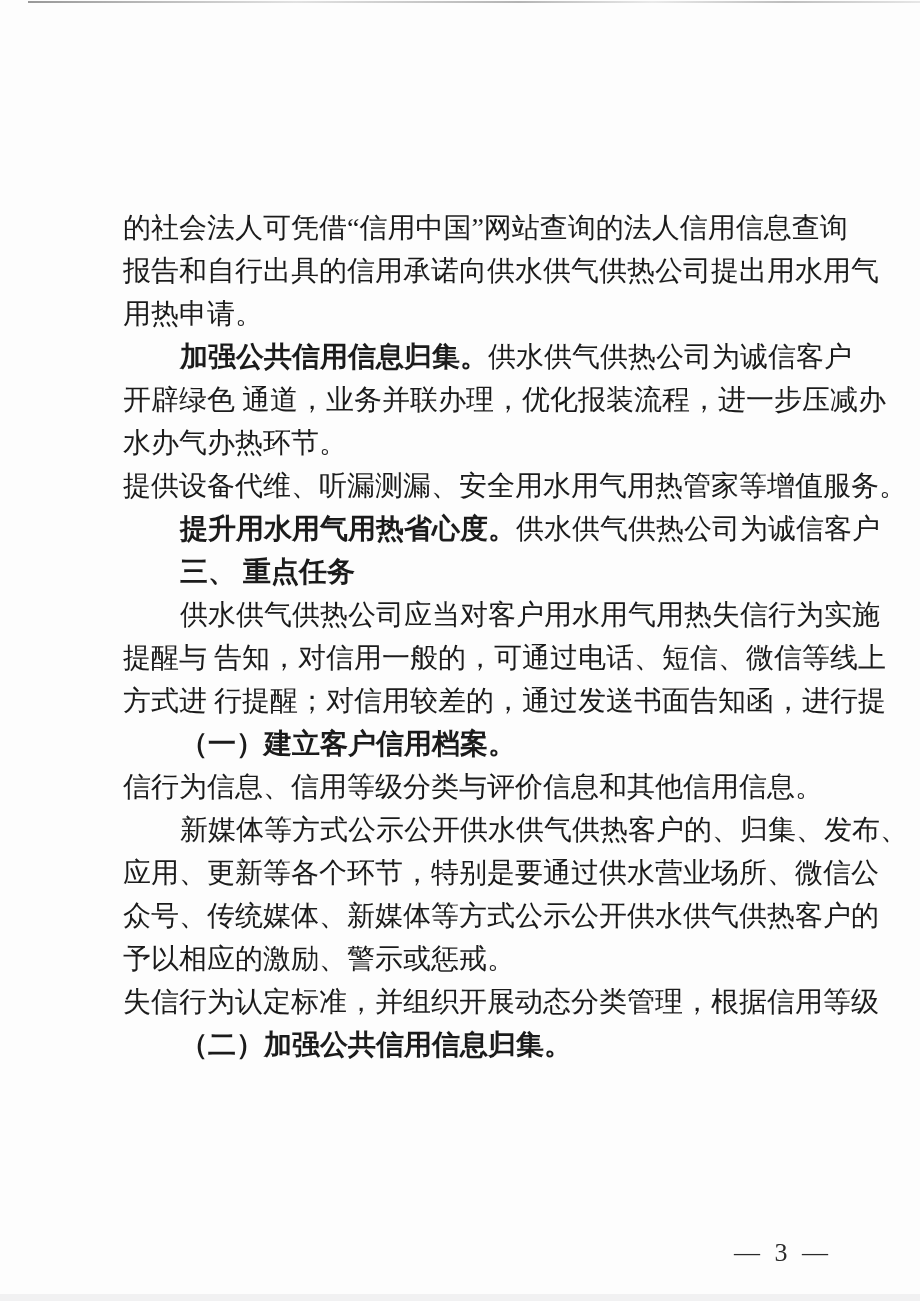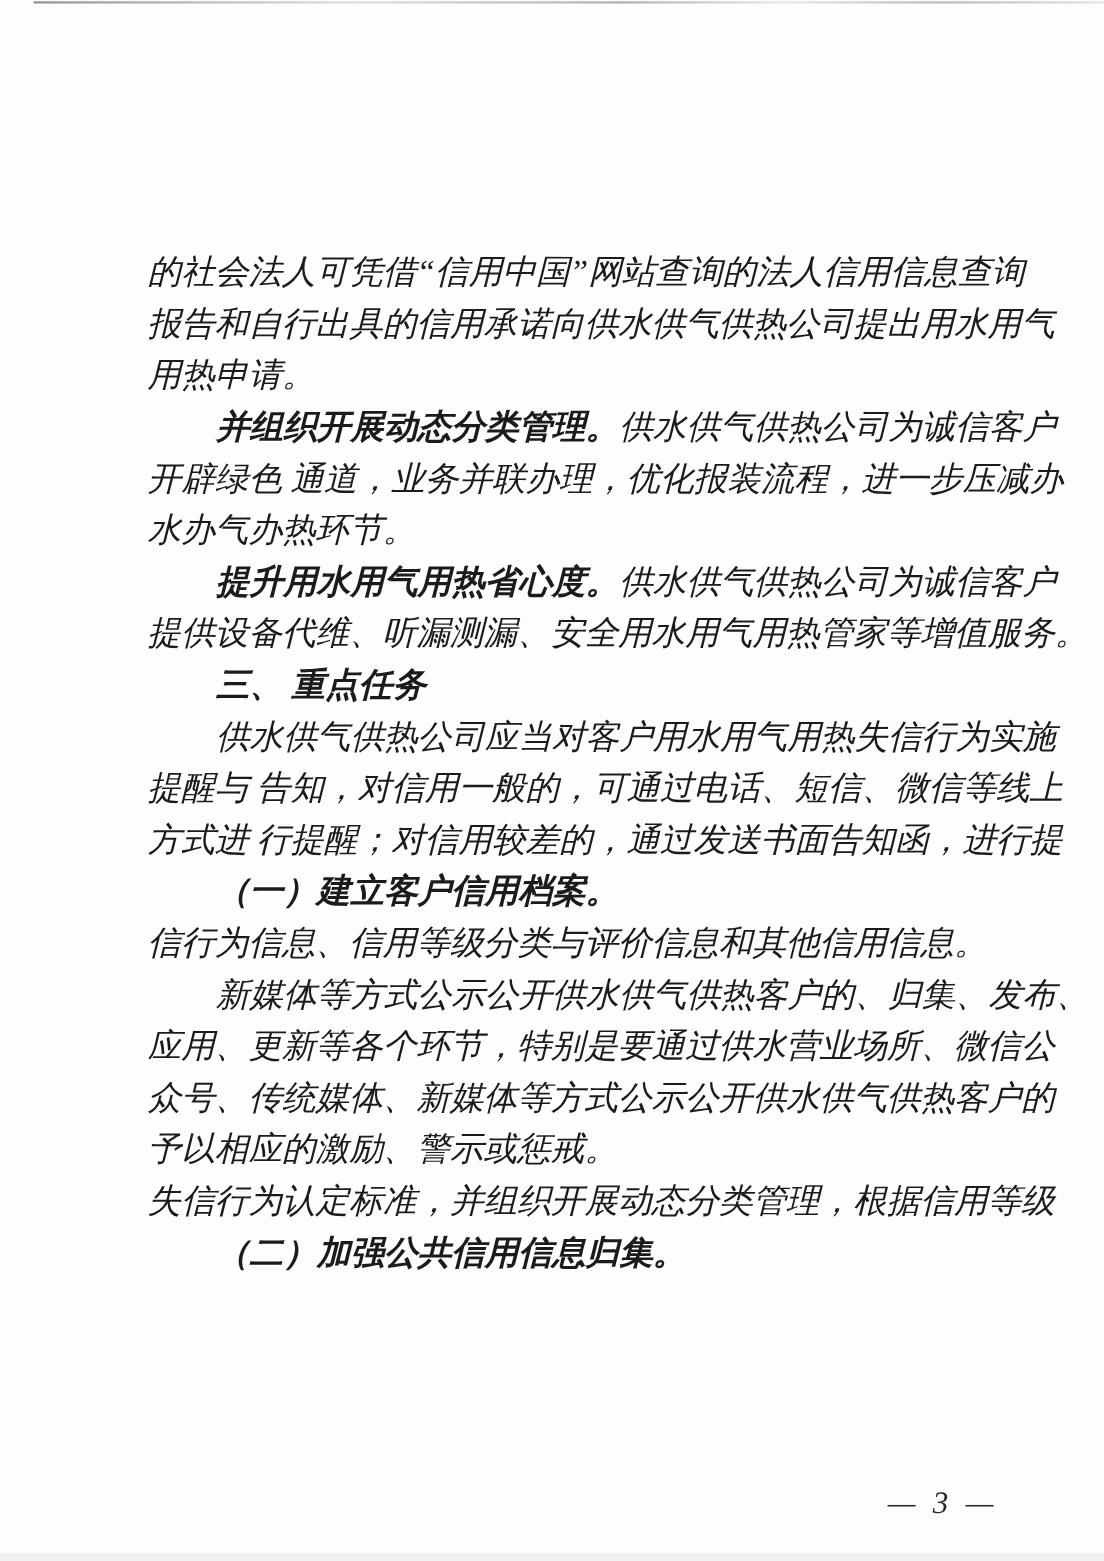--- a/index.html
+++ b/index.html
@@ -1,15 +1,15 @@
 <!DOCTYPE html>
 <html><head>
 <meta charset="utf-8">
 <style>
-  * { margin: 0; padding: 0; box-sizing: border-box; font-style: italic; }
+  * { margin: 0; padding: 0; box-sizing: border-box; }
 
   html, body {
     width: 920px;
     background: #fbfbfb;
     font-family: "Liberation Serif", "DejaVu Serif", serif;
   }
 
   .page {
     position: relative;
     width: 920px;
@@ -79,25 +79,25 @@
 <body>
 
 <div class="page">
   <div class="scan-artifact-top"></div>
 
   <div class="content" id="text-block">
 
   <div class="line"><span class="">的社会法人可凭借“信用中国”网站查询的法人信用信息查询</span></div>
       <div class="line"><span class="">报告和自行出具的信用承诺向供水供气供热公司提出用水用气</span></div>
       <div class="line"><span class="">用热申请。</span></div>
-      <div class="line indent"><span class="bold">并组织开展动态分类管理。</span><span class="">供水供气供热公司为诚信客户</span></div>
+      <div class="line indent"><span class="bold">加强公共信用信息归集。</span><span class="">供水供气供热公司为诚信客户</span></div>
       <div class="line"><span class="">开辟绿色 通道，业务并联办理，优化报装流程，进一步压减办</span></div>
       <div class="line"><span class="">水办气办热环节。</span></div>
+      <div class="line"><span class="">提供设备代维、听漏测漏、安全用水用气用热管家等增值服务。</span></div>
       <div class="line indent"><span class="bold">提升用水用气用热省心度。</span><span class="">供水供气供热公司为诚信客户</span></div>
-      <div class="line"><span class="">提供设备代维、听漏测漏、安全用水用气用热管家等增值服务。</span></div>
       <div class="line indent"><span class="bold">三、 重点任务</span></div>
       <div class="line indent"><span class="">供水供气供热公司应当对客户用水用气用热失信行为实施</span></div>
       <div class="line"><span class="">提醒与 告知，对信用一般的，可通过电话、短信、微信等线上</span></div>
       <div class="line"><span class="">方式进 行提醒；对信用较差的，通过发送书面告知函，进行提</span></div>
       <div class="line indent"><span class="bold">（一）建立客户信用档案。</span></div>
       <div class="line"><span class="">信行为信息、信用等级分类与评价信息和其他信用信息。</span></div>
       <div class="line indent"><span class="">新媒体等方式公示公开供水供气供热客户的、归集、发布、</span></div>
       <div class="line"><span class="">应用、更新等各个环节，特别是要通过供水营业场所、微信公</span></div>
       <div class="line"><span class="">众号、传统媒体、新媒体等方式公示公开供水供气供热客户的</span></div>
       <div class="line"><span class="">予以相应的激励、警示或惩戒。</span></div>

